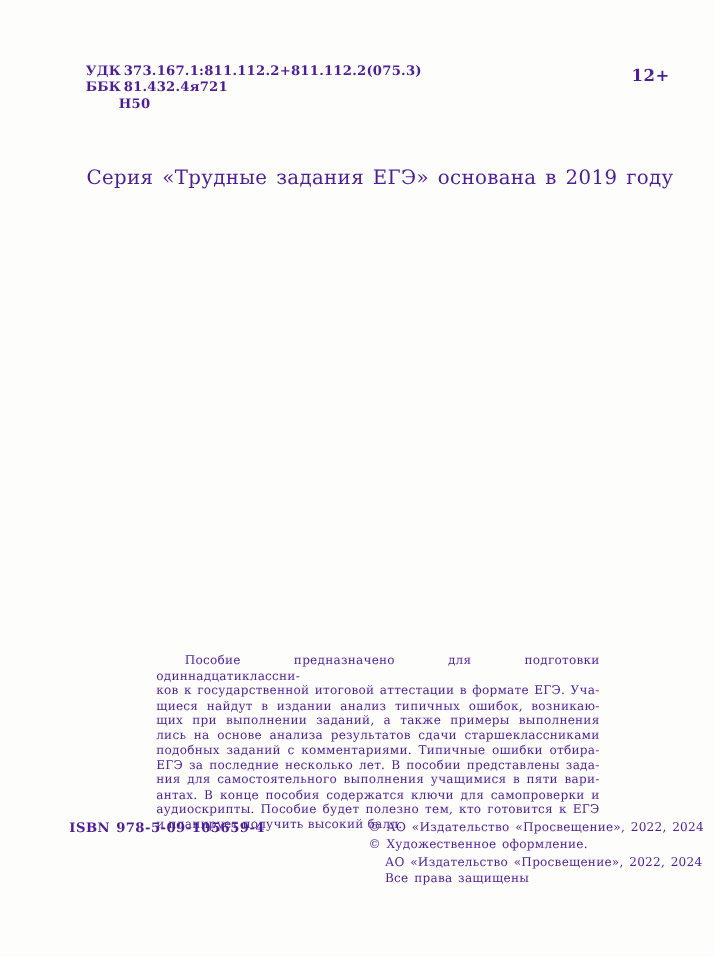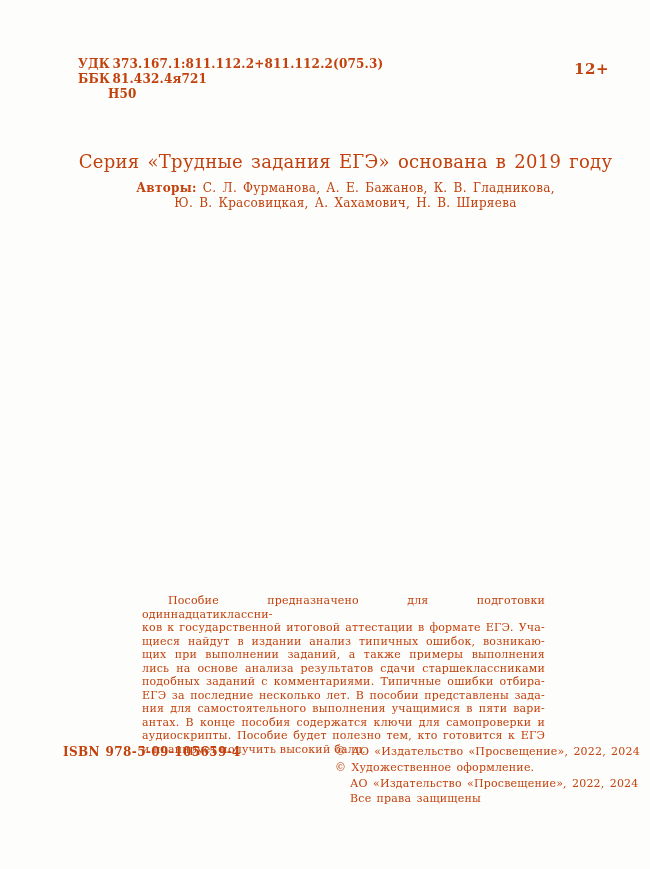--- a/index.html
+++ b/index.html
@@ -6,21 +6,21 @@
     margin: 0;
     padding: 0;
     background: #e8e8e8;
   }
   .page {
     position: relative;
     width: 650px;
     height: 869px;
     margin: 0 auto;
     background: #fdfdfc;
-    color: #c2410c;
+    color: #4c1d95;
     font-family: "DejaVu Serif", serif;
     overflow: hidden;
   }
 
   
   .imprint-block {
     position: absolute;
     left: 78px;
     top: 57px;
     font-size: 12px;
@@ -136,24 +136,20 @@
     </div>
     <div class="imprint-row code-row">
       <span>Н50</span>
     </div>
   </div>
 
   <div class="age-rating">12+</div>
 
   <div class="center-col series-note">Серия «Трудные задания ЕГЭ» основана в 2019 году</div>
 
-  <div class="center-col authors-block">
-    <div><span class="authors-label">Авторы:</span> <span>С. Л. Фурманова, А. Е. Бажанов, К. В. Гладникова,</span></div>
-    <div>Ю. В. Красовицкая, А. Хахамович, Н. В. Ширяева</div>
-  </div>
 
   <div class="annotation">
     <div class="a-line first">Пособие предназначено для подготовки одиннадцатиклассни-</div>
     <div class="a-line">ков к государственной итоговой аттестации в формате ЕГЭ. Уча-</div>
     <div class="a-line">щиеся найдут в издании анализ типичных ошибок, возникаю-</div>
     <div class="a-line">щих при выполнении заданий, а также примеры выполнения</div>
     <div class="a-line">лись на основе анализа результатов сдачи старшеклассниками</div>
     <div class="a-line">подобных заданий с комментариями. Типичные ошибки отбира-</div>
     <div class="a-line">ЕГЭ за последние несколько лет. В пособии представлены зада-</div>
     <div class="a-line">ния для самостоятельного выполнения учащимися в пяти вари-</div>

